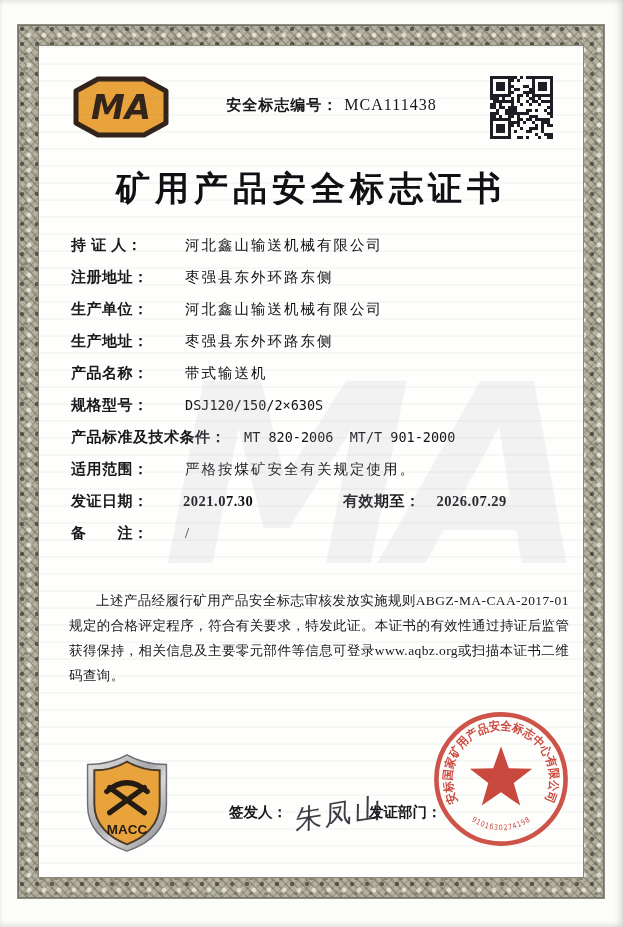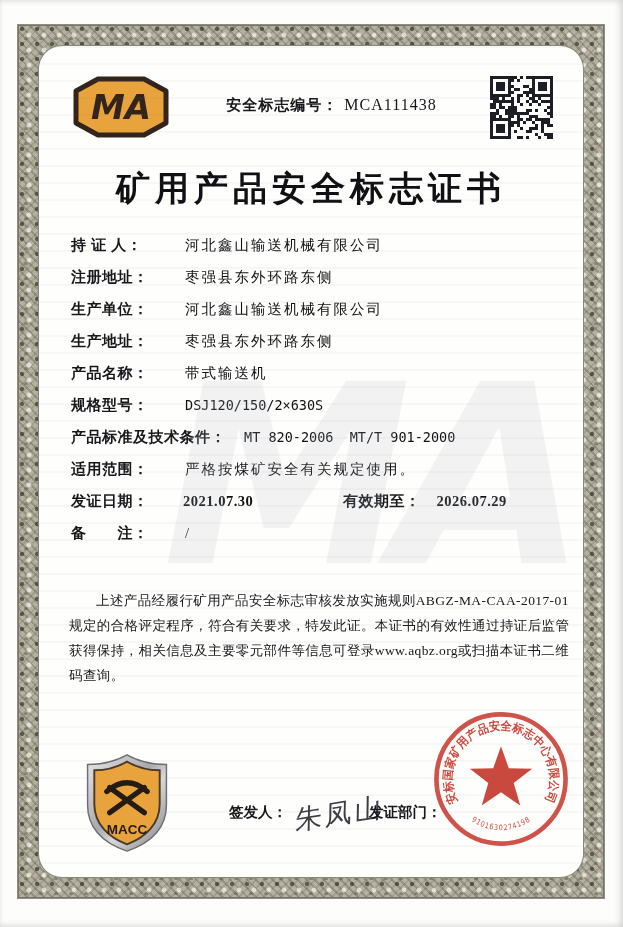--- a/index.html
+++ b/index.html
@@ -28,21 +28,20 @@
       repeating-linear-gradient(-45deg, rgba(120,118,95,.30) 0 2px, transparent 2px 6px);
     background-size:15px 15px, 15px 15px, 15px 15px, auto, auto;
     box-shadow: 0 0 0 1px #8f8c80, inset 0 0 0 1px #77746a;
   }
   .inner {
     position:relative;
     width:100%; height:100%;
     background:#fefefc;
     box-shadow: 0 0 0 1px #8a887c;
     padding:22px 30px 10px 30px;
-    border-radius:23px;
   }
   .inner::before { 
     content:""; position:absolute; inset:0; pointer-events:none;
     background:repeating-linear-gradient(180deg, rgba(110,110,118,.05) 0 2px, transparent 2px 17px);
   }
   
   .watermark {
     position:absolute; right:14px; top:285px;
     font-family:"DejaVu Sans", sans-serif;
     font-weight:bold; font-style:italic;

